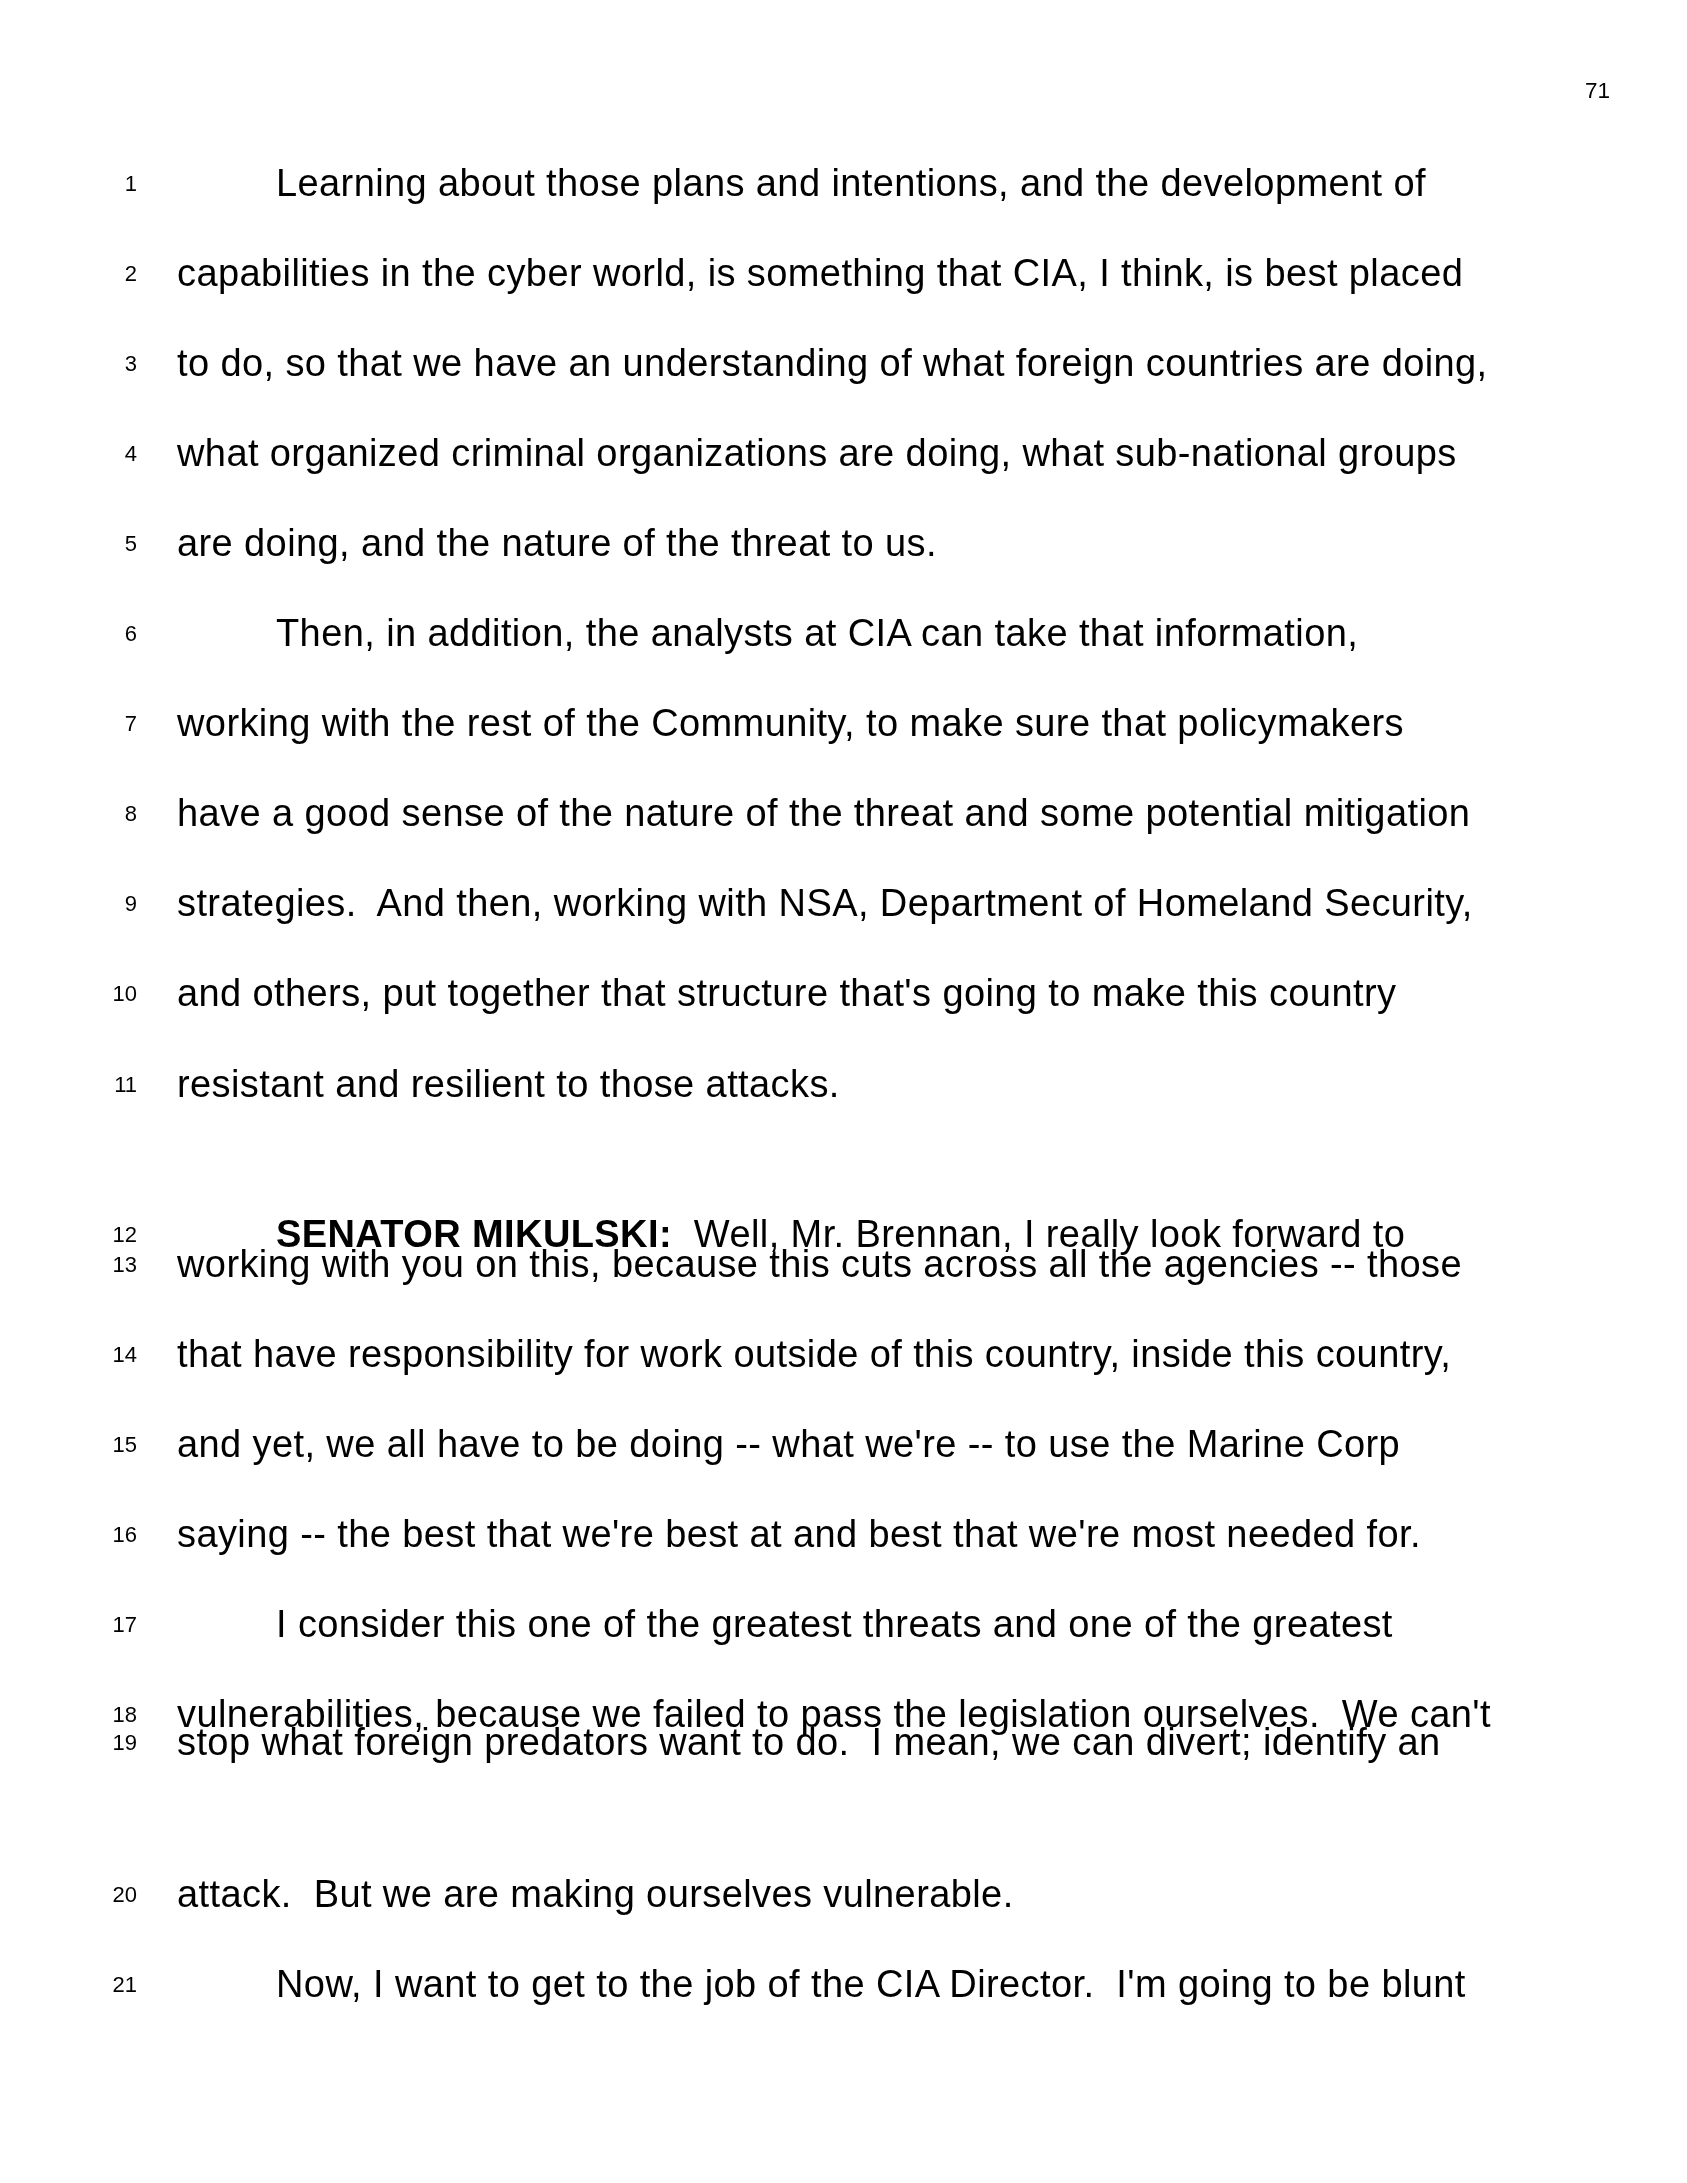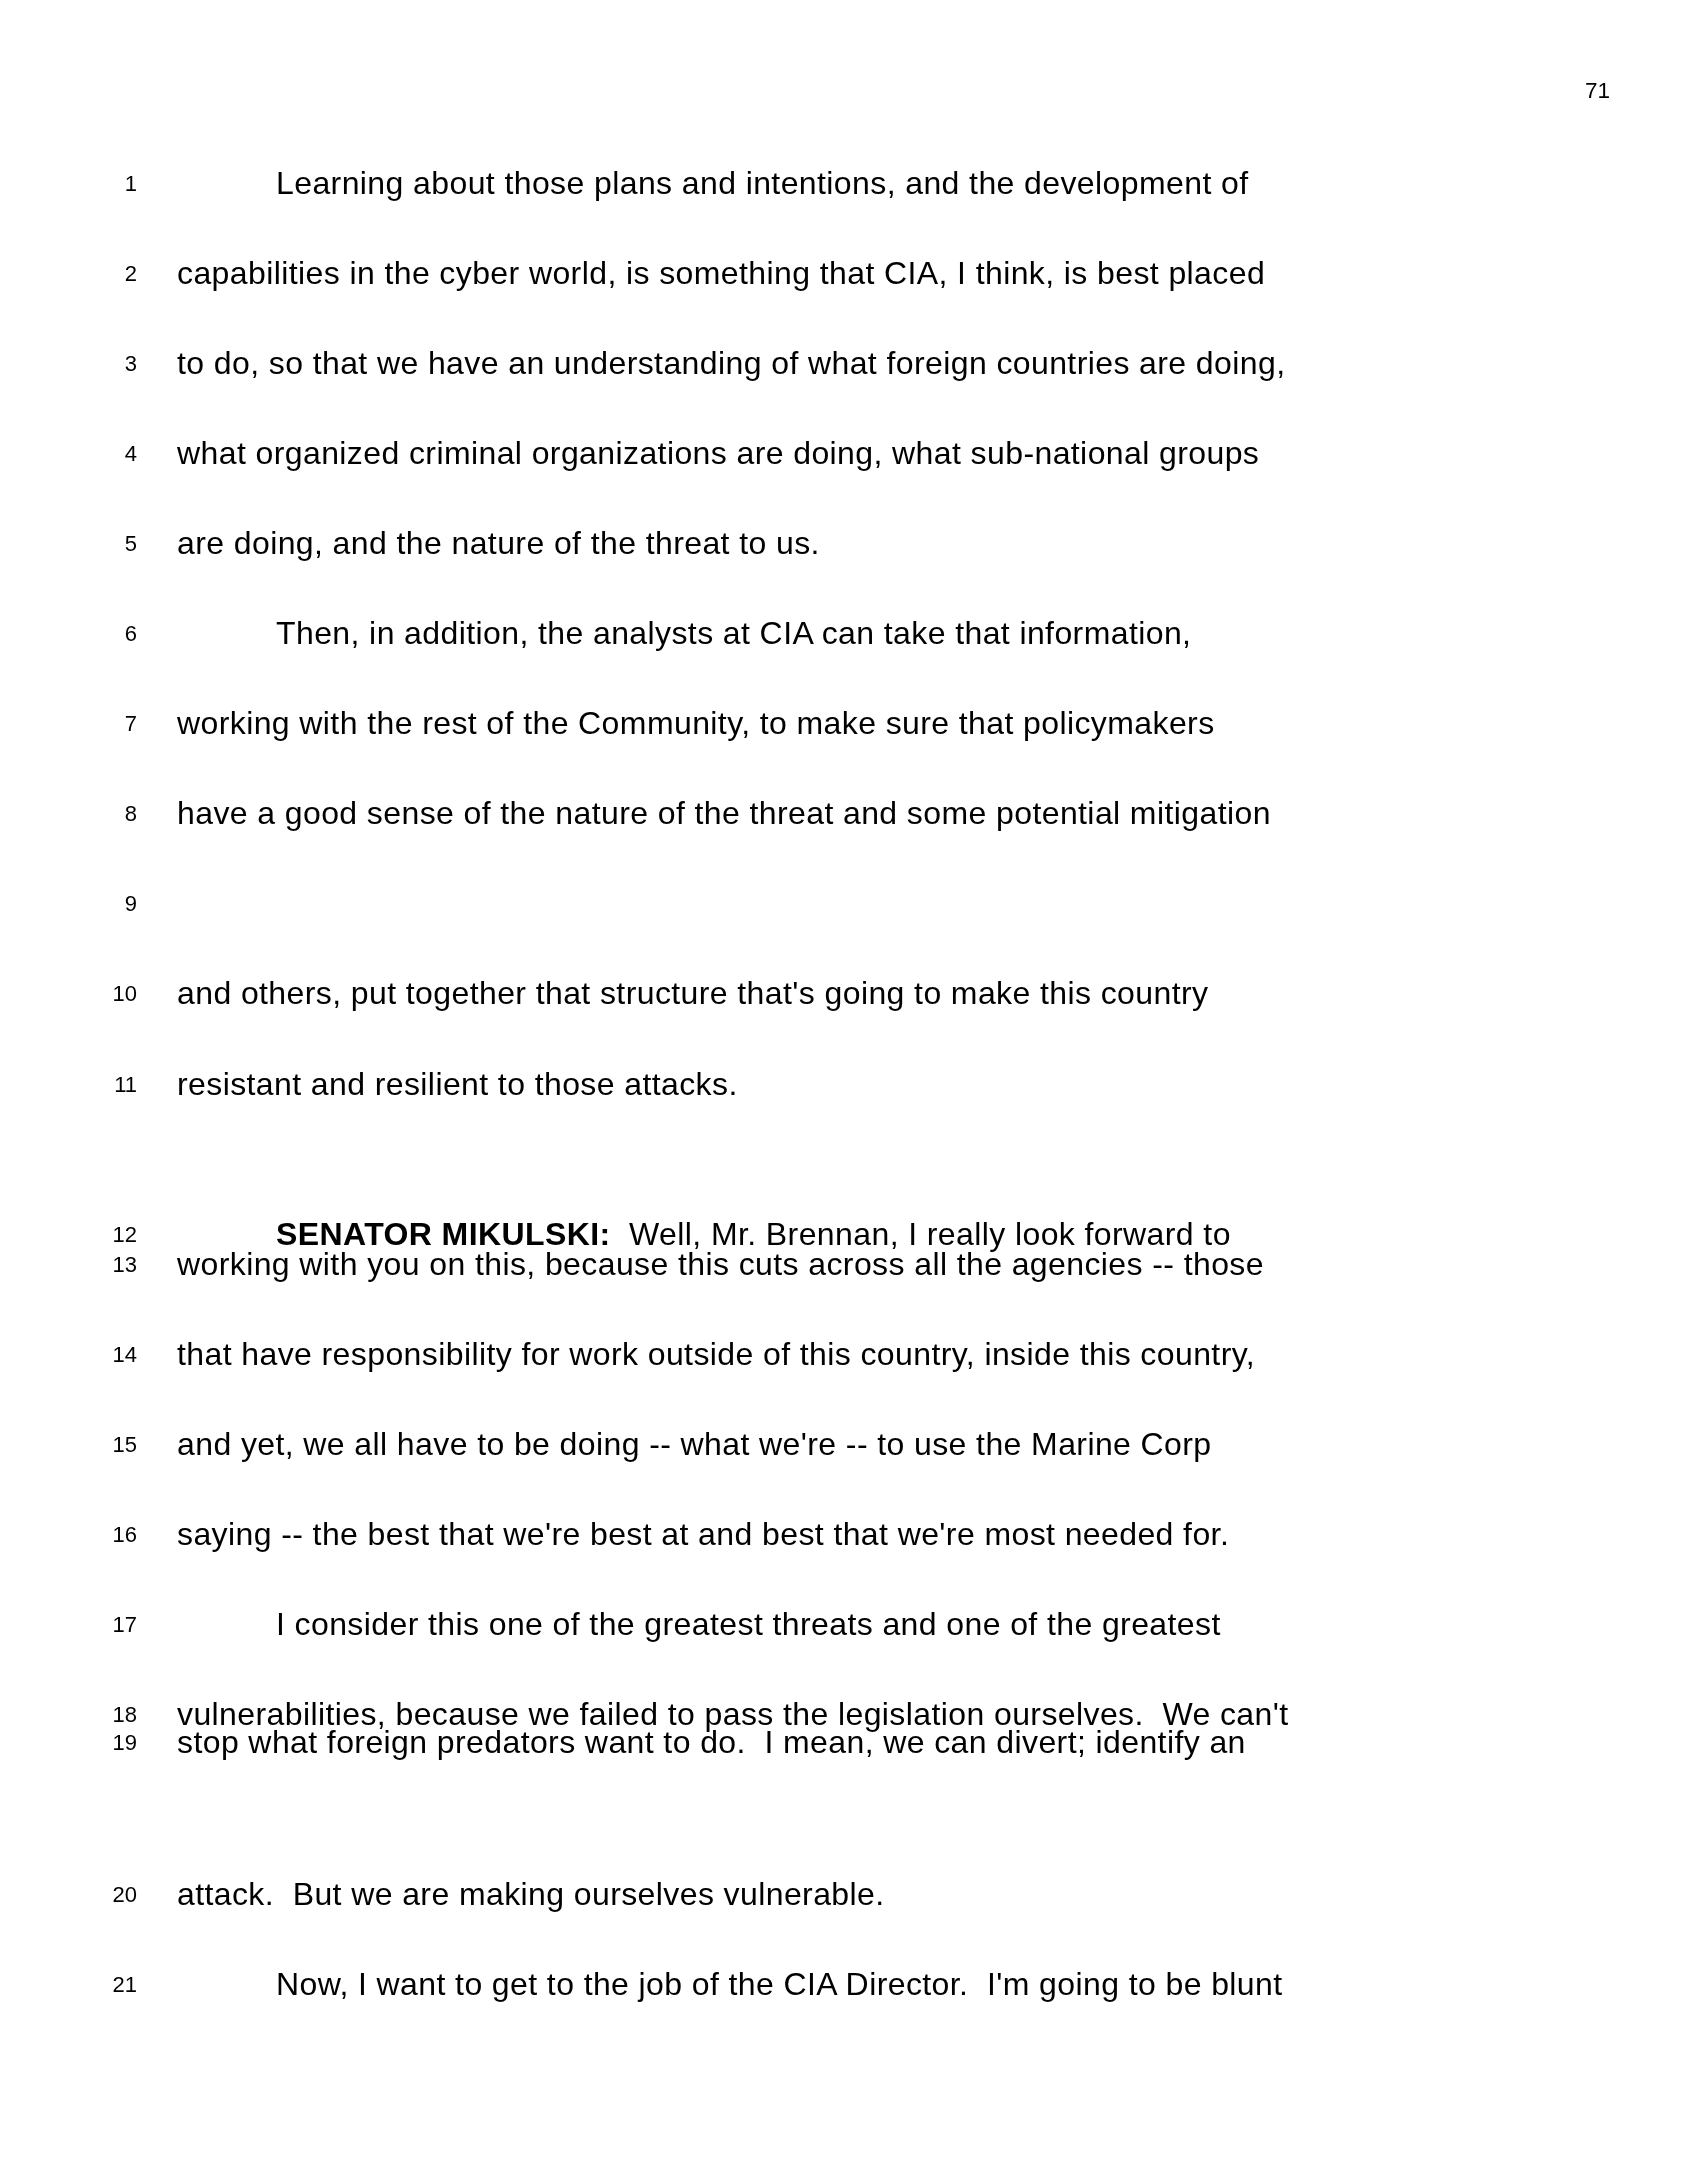--- a/index.html
+++ b/index.html
@@ -41,21 +41,21 @@
     width: 58px;
     text-align: right;
     font-size: 22px;
     line-height: 53px;
     top: 0;
   }
   .line-text {
     position: absolute;
     left: 177px;
     top: 0;
-    font-size: 32px;
+    font-size: 38px;
     line-height: 53px;
     white-space: pre;
     letter-spacing: 0.4px;
   }
   .line-text.indent {
     left: 276px;
   }
   .speaker {
     font-weight: bold;
   }
@@ -93,20 +93,21 @@
     <div class="line" style="top: 697px;">
       <span class="line-number">7</span>
       <span class="line-text"><span>working with the rest of the Community, to make sure that policymakers</span></span>
     </div>
     <div class="line" style="top: 787px;">
       <span class="line-number">8</span>
       <span class="line-text"><span>have a good sense of the nature of the threat and some potential mitigation</span></span>
     </div>
     <div class="line" style="top: 877px;">
       <span class="line-number">9</span>
+      <span class="line-text"><span>strategies.  And then, working with NSA, Department of Homeland Security,</span></span>
     </div>
     <div class="line" style="top: 967px;">
       <span class="line-number">10</span>
       <span class="line-text"><span>and others, put together that structure that's going to make this country</span></span>
     </div>
     <div class="line" style="top: 1058px;">
       <span class="line-number">11</span>
       <span class="line-text"><span>resistant and resilient to those attacks.</span></span>
     </div>
     <div class="line" style="top: 1208px;">

